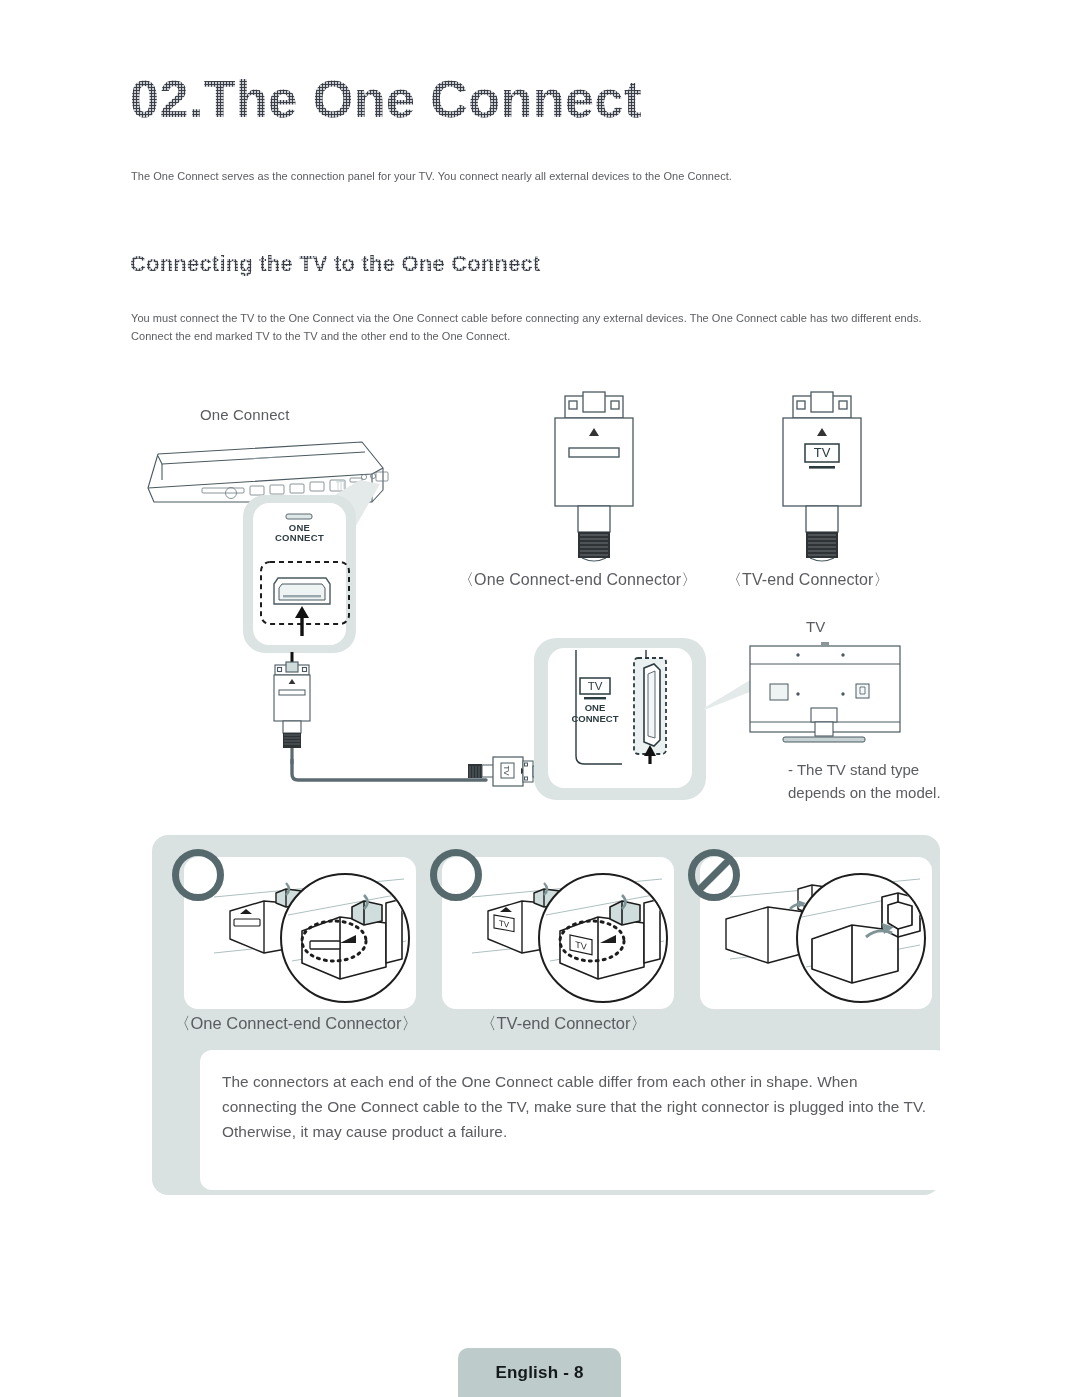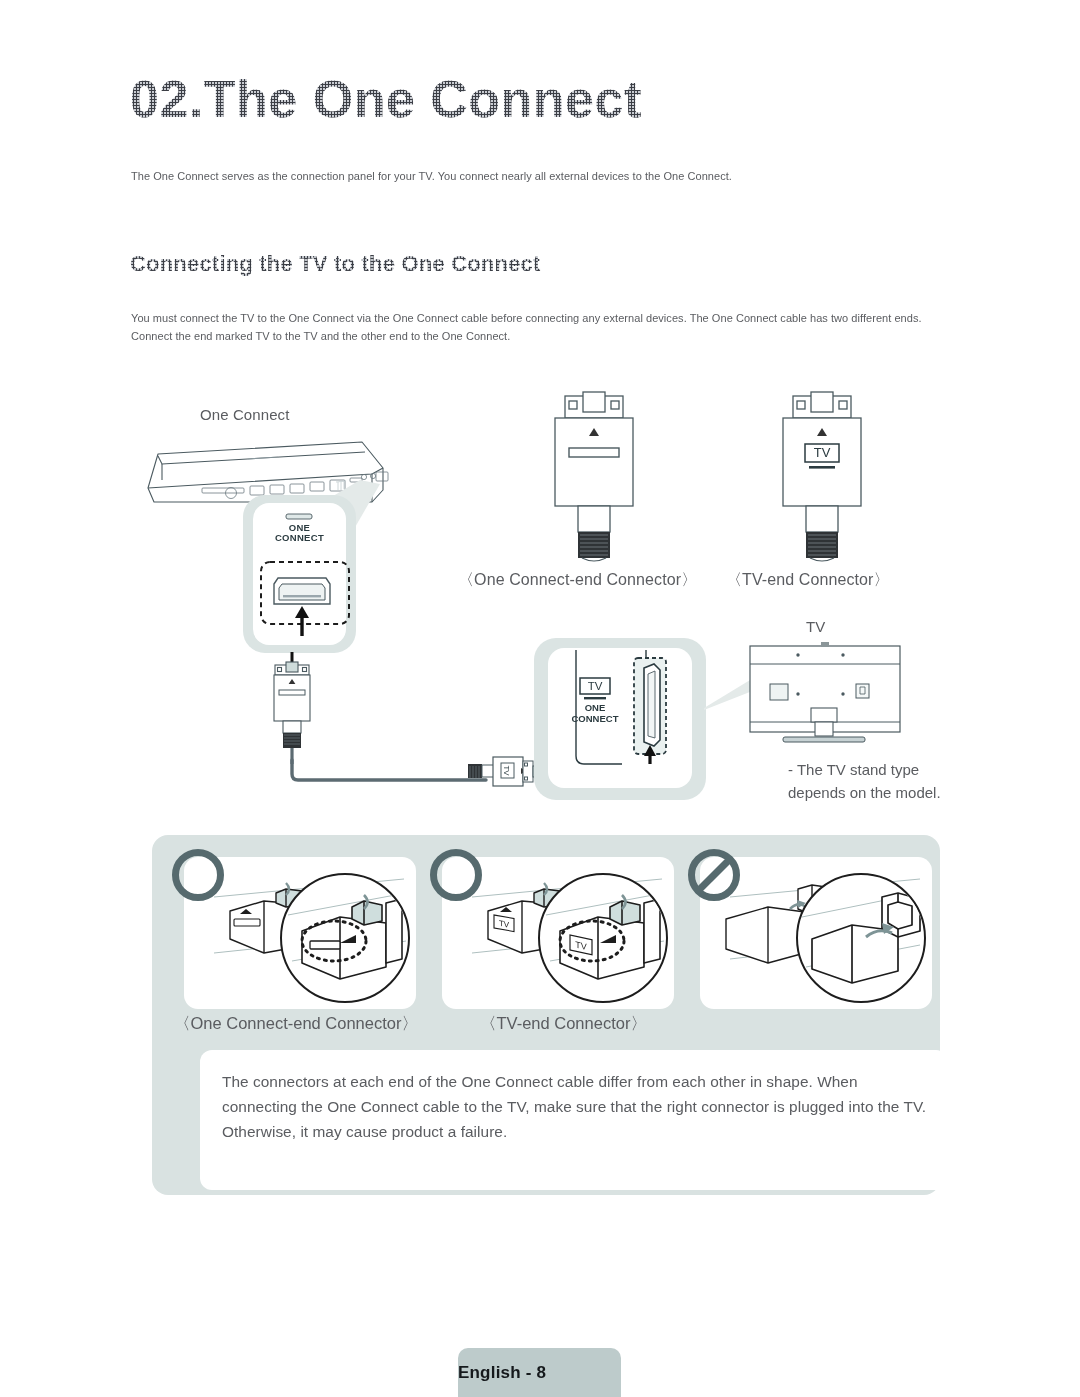--- a/index.html
+++ b/index.html
@@ -80,21 +80,21 @@
   }
   .note-text{
     position:absolute;left:22px;top:20px;width:706px;
     color:#5a5c60;font-size:15.4px;line-height:1.62;letter-spacing:.05px;
   }
 
   
   .footer-tab{
     position:absolute;left:458px;top:1348px;width:163px;height:49px;
     background:#bdcbcb;border-radius:10px 10px 0 0;
-    display:flex;align-items:center;
+    display:flex;align-items:center;justify-content:center;
   }
   .footer-tab span{
     color:#15191c;font-size:17px;font-weight:700;letter-spacing:.2px;
   }
 
   svg{display:block;overflow:visible;}
 </style>
 </head>
 <body>
 

